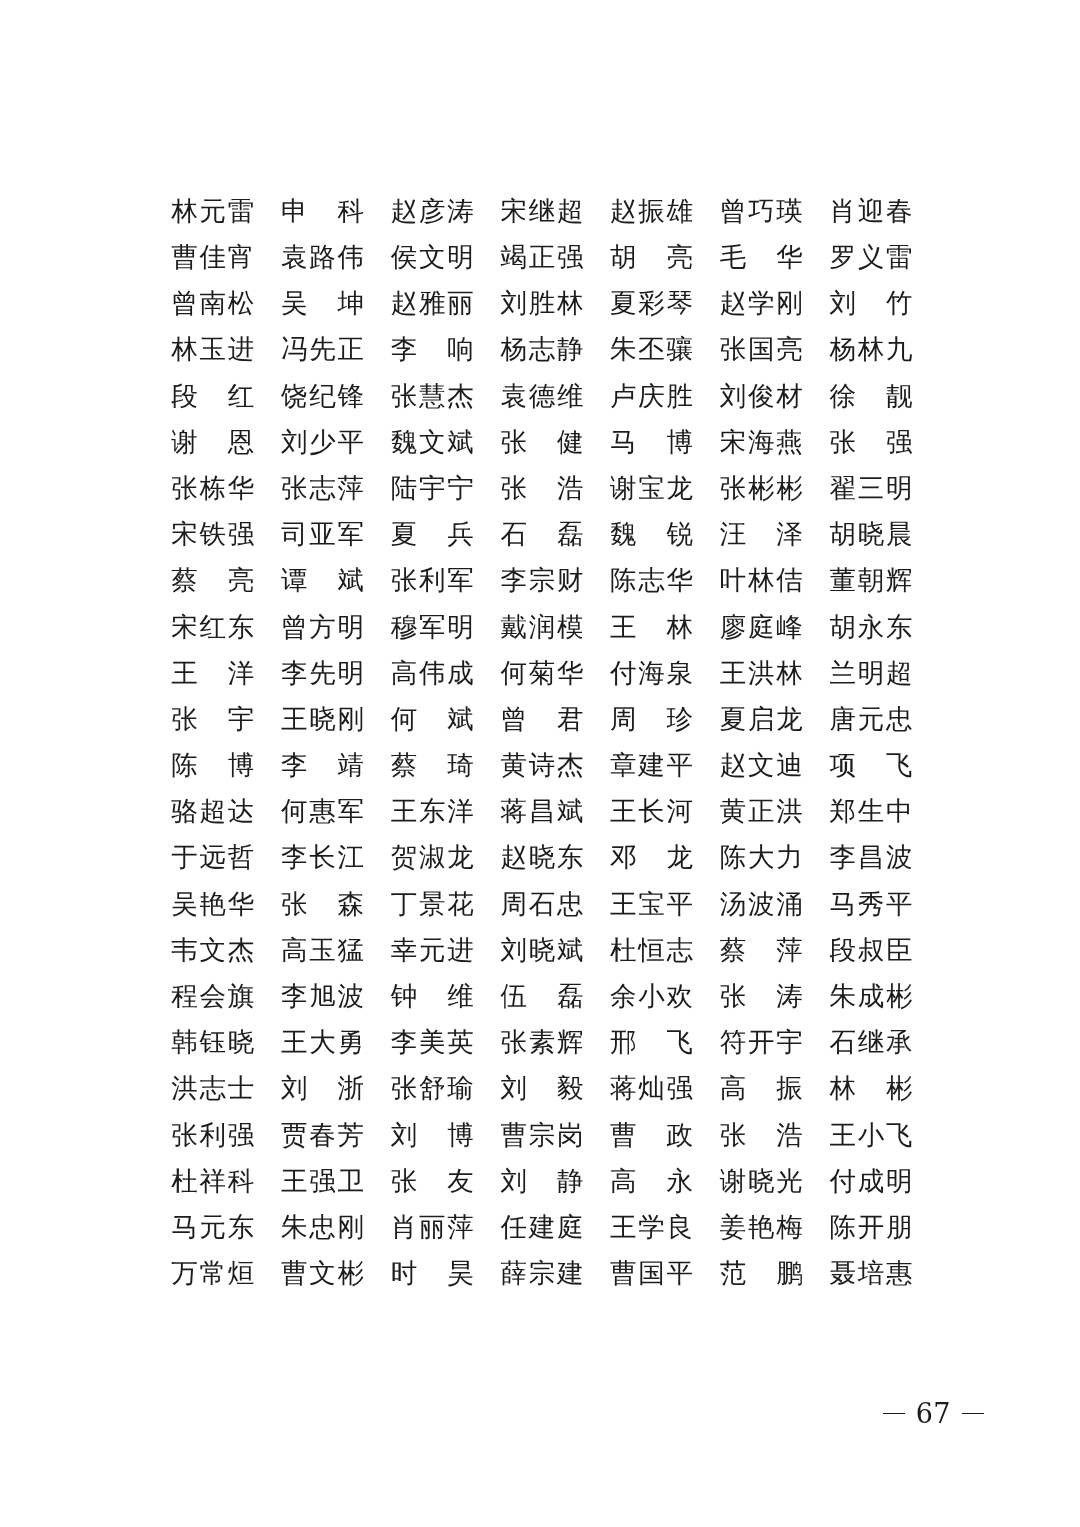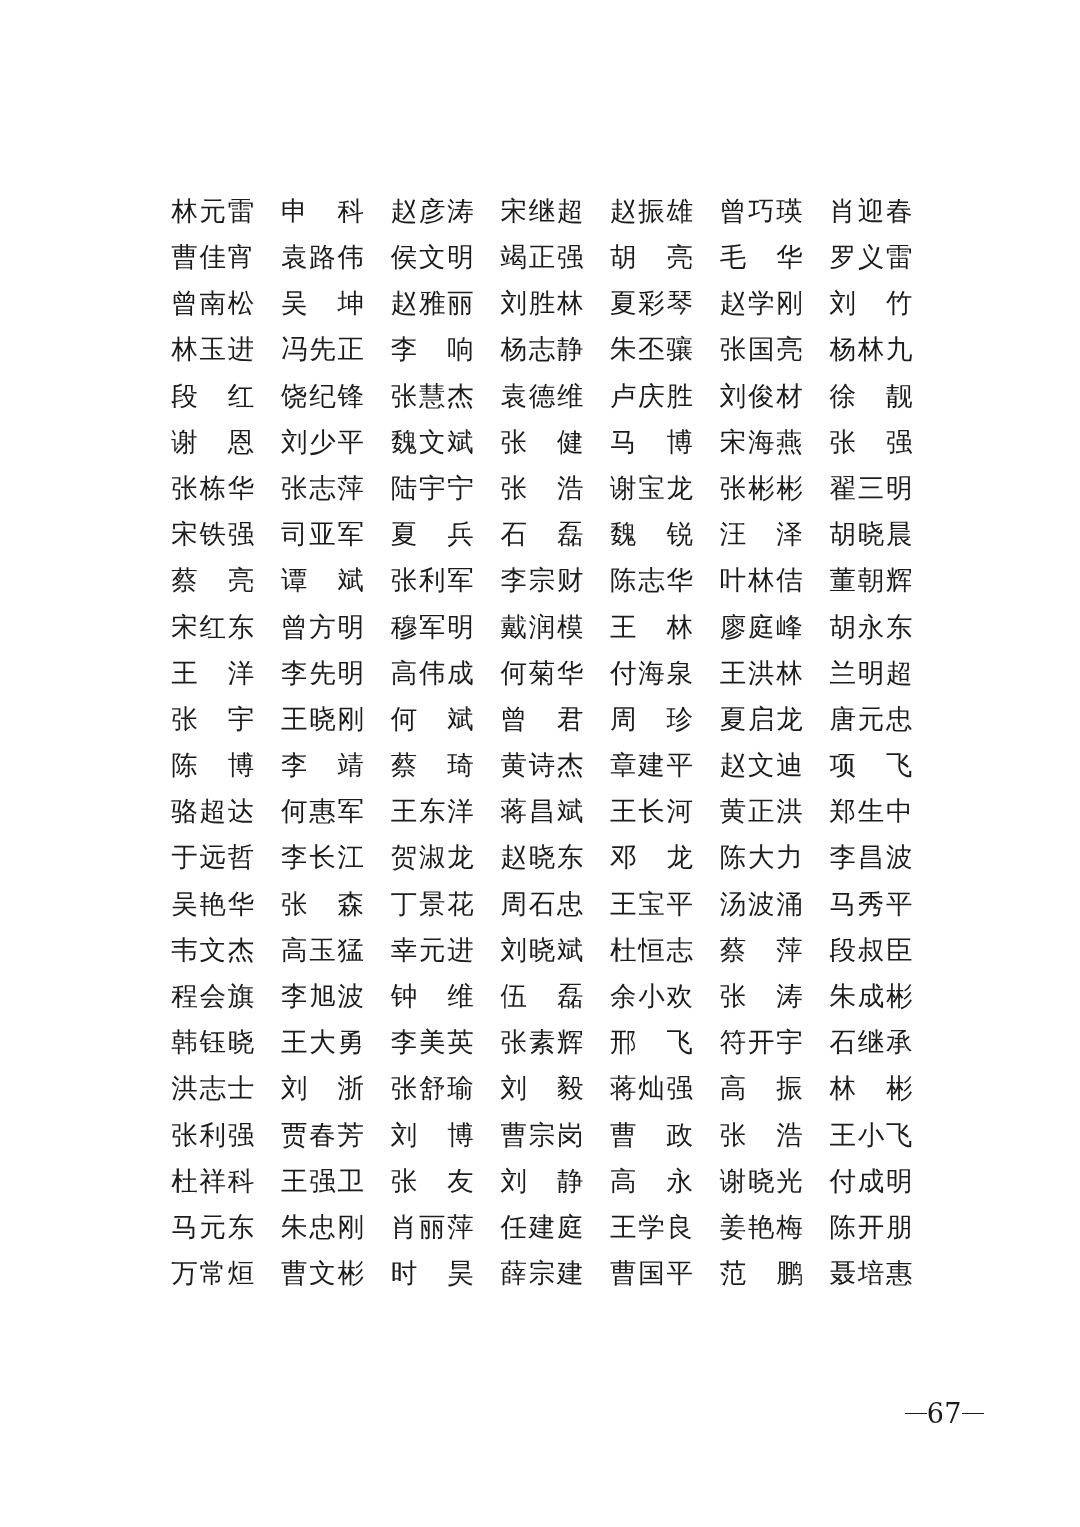--- a/index.html
+++ b/index.html
@@ -78,20 +78,21 @@
     display: flex;
     justify-content: flex-end;
     padding-right: 96px;
   }
   .folio {
     font-family: "DejaVu Serif", "Liberation Serif", serif;
     font-size: 27px;
     color: #1b1b1b;
     display: inline-flex;
     align-items: center;
+    gap: 11px;
     letter-spacing: 0.5px;
   }
   .folio .dash {
     display: inline-block;
     width: 22px;
     height: 1.6px;
     background: #1b1b1b;
   }
   .folio .num {
     min-width: 34px;

